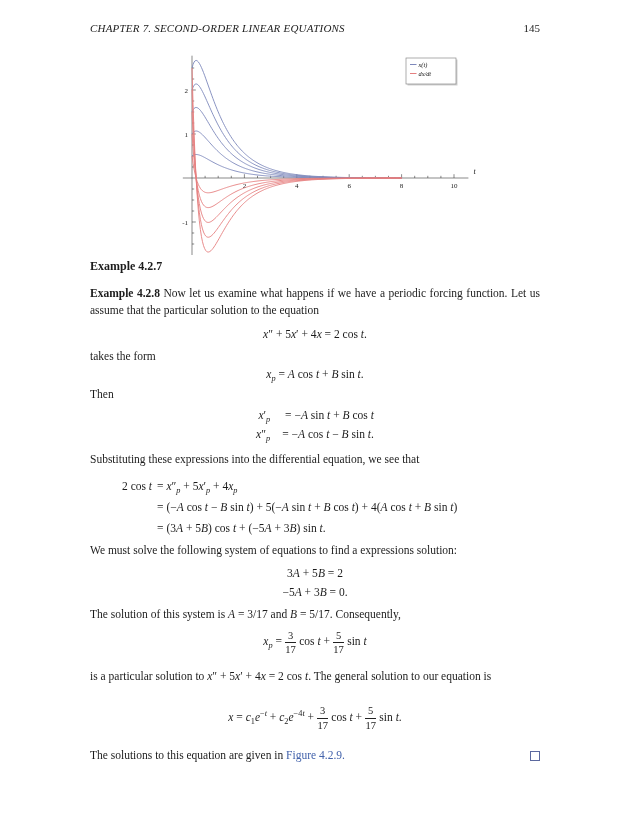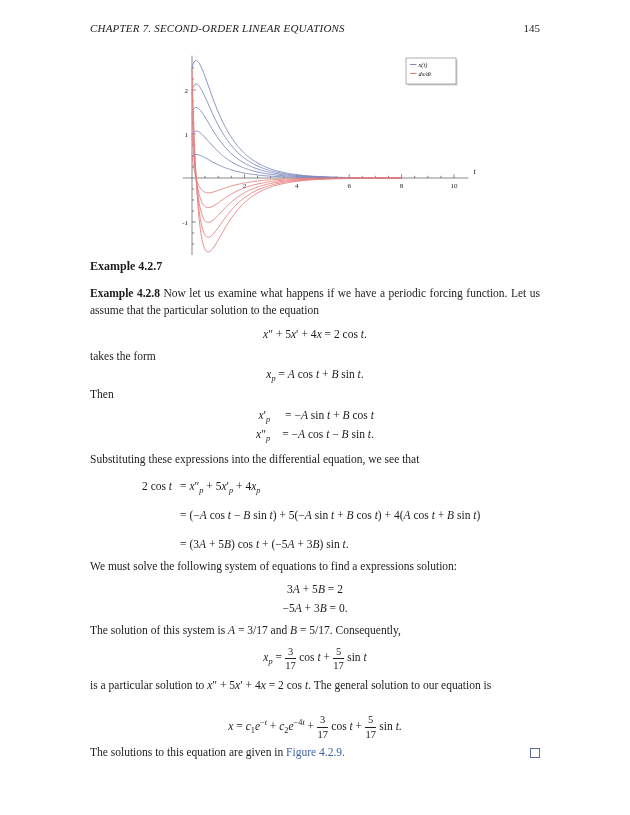--- a/index.html
+++ b/index.html
@@ -13,21 +13,21 @@
   .content{position:absolute;left:90px;top:258px;width:450px;font-size:11.5px;line-height:17px;}
   .caption{font-weight:bold;font-size:12px;}
   .bold{font-weight:bold;}
   .para{text-align:justify;}
   .eq{text-align:center;}
   .align2{display:grid;grid-template-columns:auto auto;width:fit-content;
           margin-left:auto;margin-right:auto;column-gap:12px;line-height:19px;}
   .align2 .lhs{text-align:right;}
   .align2 .rhs{text-align:right;}
   .align3{display:grid;grid-template-columns:auto auto;width:fit-content;
-          margin-left:52px;column-gap:5px;line-height:21px;gap:8px;}
+          margin-left:32px;column-gap:5px;line-height:21px;}
   .align3 .lhs{text-align:right;}
   .align3 .rhs{text-align:left;}
   sup{font-size:0.72em;line-height:0;}
   sub{font-size:0.72em;line-height:0;}
   .frac{display:inline-block;vertical-align:-8px;text-align:center;
         font-size:10.5px;line-height:11.5px;margin:0 3px;}
   .frac .num{display:block;border-bottom:0.9px solid #222;padding:0 3px 1px;}
   .frac .den{display:block;padding-top:1px;}
   .eqfrac{text-align:center;line-height:28px;}
   .closing{position:relative;}
@@ -150,24 +150,24 @@
       <div class="eq">3<i>A</i> + 5<i>B</i> = 2</div>
       <div class="eq">−5<i>A</i> + 3<i>B</i> = 0.</div>
     </div>
 
     <div style="margin-top:5px">The solution of this system is <i>A</i> = 3/17 and <i>B</i> = 5/17. Consequently,</div>
 
     <div class="eqfrac" style="margin-top:4px">
       <span><i>x</i><sub><i>p</i></sub> =</span><span class="frac"><span class="num">3</span><span class="den">17</span></span><span>cos <i>t</i> +</span><span class="frac"><span class="num">5</span><span class="den">17</span></span><span>sin <i>t</i></span>
     </div>
 
-    <div style="margin-top:5px">is a particular solution to <i>x</i>″ + 5<i>x</i>′ + 4<i>x</i> = 2 cos <i>t</i>. The general solution to our equation is</div>
+    <div style="margin-top:12px">is a particular solution to <i>x</i>″ + 5<i>x</i>′ + 4<i>x</i> = 2 cos <i>t</i>. The general solution to our equation is</div>
 
     <div class="eqfrac" style="margin-top:18px">
       <span><i>x</i> = <i>c</i><sub>1</sub><i>e</i><sup>−<i>t</i></sup> + <i>c</i><sub>2</sub><i>e</i><sup>−4<i>t</i></sup> +</span><span class="frac"><span class="num">3</span><span class="den">17</span></span><span>cos <i>t</i> +</span><span class="frac"><span class="num">5</span><span class="den">17</span></span><span>sin <i>t</i>.</span>
     </div>
 
-    <div class="closing" style="margin-top:4px">
+    <div class="closing" style="margin-top:16px">
       <span class="qed"></span><span>The solutions to this equation are given in </span><span class="figlink">Figure 4.2.9.</span>
     </div>
 
   </div>
 </div>
 
 </body></html>

